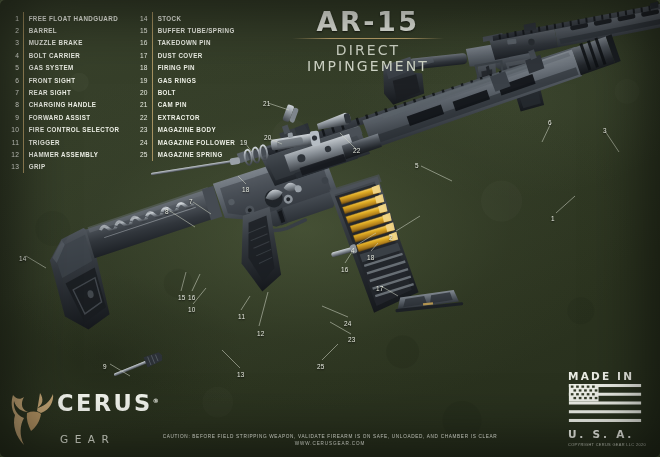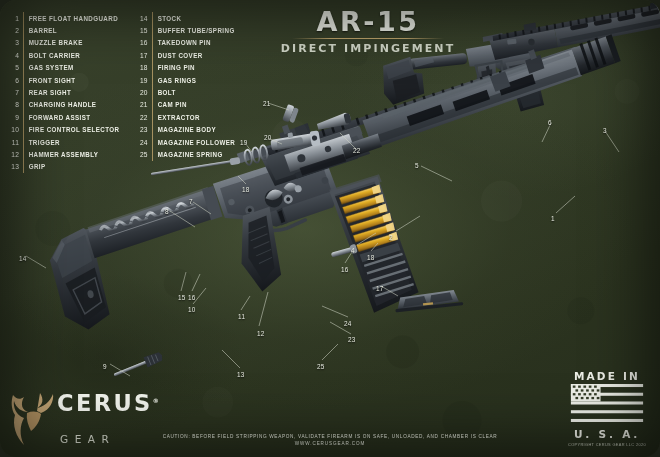--- a/index.html
+++ b/index.html
@@ -11,21 +11,21 @@
   }
   #mat {
     position: relative;
     width: 660px; height: 457px;
     overflow: hidden;
     background:
       radial-gradient(ellipse 70% 55% at 46% 50%, rgba(86,99,66,0.55) 0%, rgba(60,70,46,0.25) 45%, rgba(0,0,0,0) 72%),
       radial-gradient(ellipse 38% 30% at 78% 22%, rgba(74,86,58,0.35) 0%, rgba(0,0,0,0) 70%),
       radial-gradient(ellipse 30% 26% at 16% 78%, rgba(28,34,20,0.55) 0%, rgba(0,0,0,0) 70%),
       linear-gradient(160deg, #39422c 0%, #333c27 35%, #2b331f 70%, #272f1d 100%);
-    border-radius: 16px;
+    border-radius: 1px;
   }
   
   #noise {
     position: absolute; inset: 0;
     pointer-events: none;
     opacity: .55;
     background:
       radial-gradient(circle at 12% 18%, rgba(255,255,255,.05) 0 9px, transparent 10px),
       radial-gradient(circle at 27% 62%, rgba(0,0,0,.10) 0 14px, transparent 15px),
       radial-gradient(circle at 44% 30%, rgba(255,255,255,.035) 0 18px, transparent 19px),
@@ -66,23 +66,22 @@
   
   .title-block { position: absolute; top: 8px; left: 278px; width: 180px; text-align: center; }
   .title-main {
     font-size: 27px; font-weight: 700; letter-spacing: 2.5px;
     color: #e6e9e0; line-height: 1;
     font-family: "DejaVu Sans", sans-serif;
     text-shadow: 0 1px 2px rgba(0,0,0,.6);
   }
   .title-rule { height: 1px; background: linear-gradient(90deg, rgba(185,160,106,0) 0%, #b9a06a 25%, #b9a06a 75%, rgba(185,160,106,0) 100%); margin: 3px 14px 3px; }
   .title-sub {
-    font-size: 11px; letter-spacing: 2.1px; color: #cfd4c6;
+    font-size: 14px; letter-spacing: 2.1px; color: #cfd4c6;
     font-family: "DejaVu Sans", sans-serif;
-    font-weight: bold;
   }
 
   
   #art { position: absolute; inset: 0; }
   #art svg { display: block; width: 660px; height: 457px; }
 
   
   .callout {
     position: absolute; font-size: 6.4px; color: #e8ebe1;
     font-family: "Liberation Sans Narrow", "Liberation Sans", sans-serif;
@@ -110,21 +109,21 @@
     font-size: 4.6px; letter-spacing: .65px; color: #e3e7dc;
     font-family: "Liberation Sans Narrow", "Liberation Sans", sans-serif;
     transform: scaleX(1.02);
   }
   .site {
     font-size: 4.6px; letter-spacing: .9px; color: #e3e7dc; margin-top: 2.5px;
     font-family: "Liberation Sans Narrow", "Liberation Sans", sans-serif;
   }
 
   
-  .madein { position: absolute; right: 14px; bottom: 10px; width: 78px; text-align: center; }
+  .madein { position: absolute; right: 14px; bottom: 10px; width: 78px; text-align: left; }
   .madein-top {
     font-size: 10.5px; font-weight: 700; letter-spacing: 2.2px; color: #eceee6;
     font-family: "DejaVu Sans", sans-serif;
   }
   .flag { width: 74px; height: 38px; margin: 2px auto 2px; }
   .madein-bot {
     font-size: 10.5px; font-weight: 700; letter-spacing: 2.8px; color: #eceee6;
     font-family: "DejaVu Sans", sans-serif;
   }
   .copyright {

